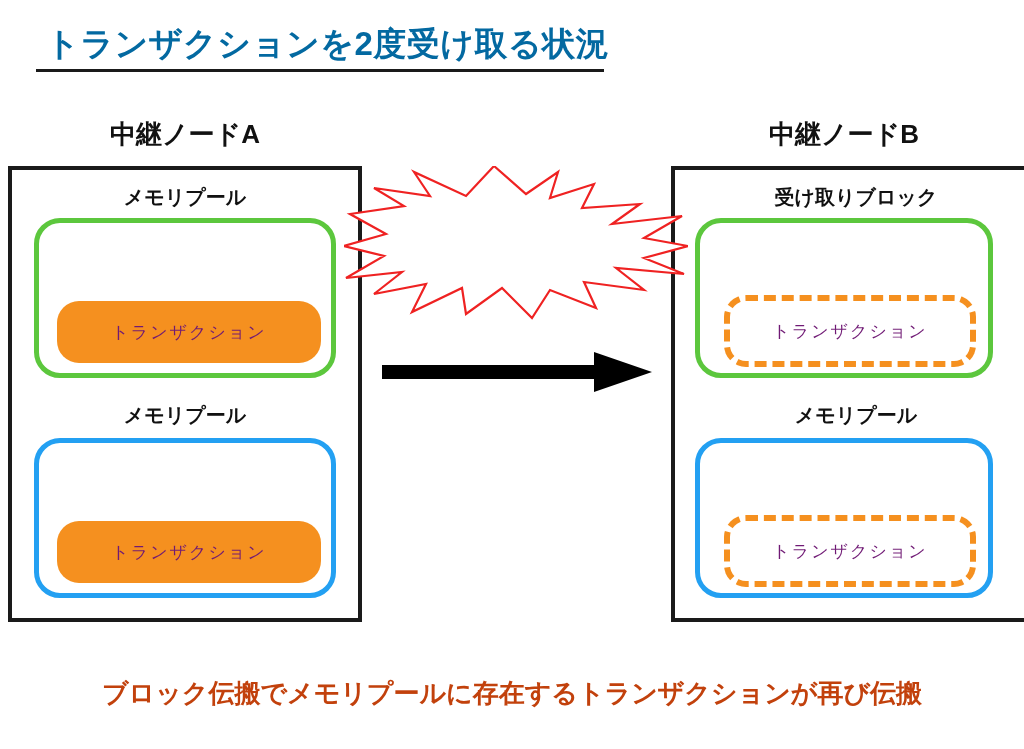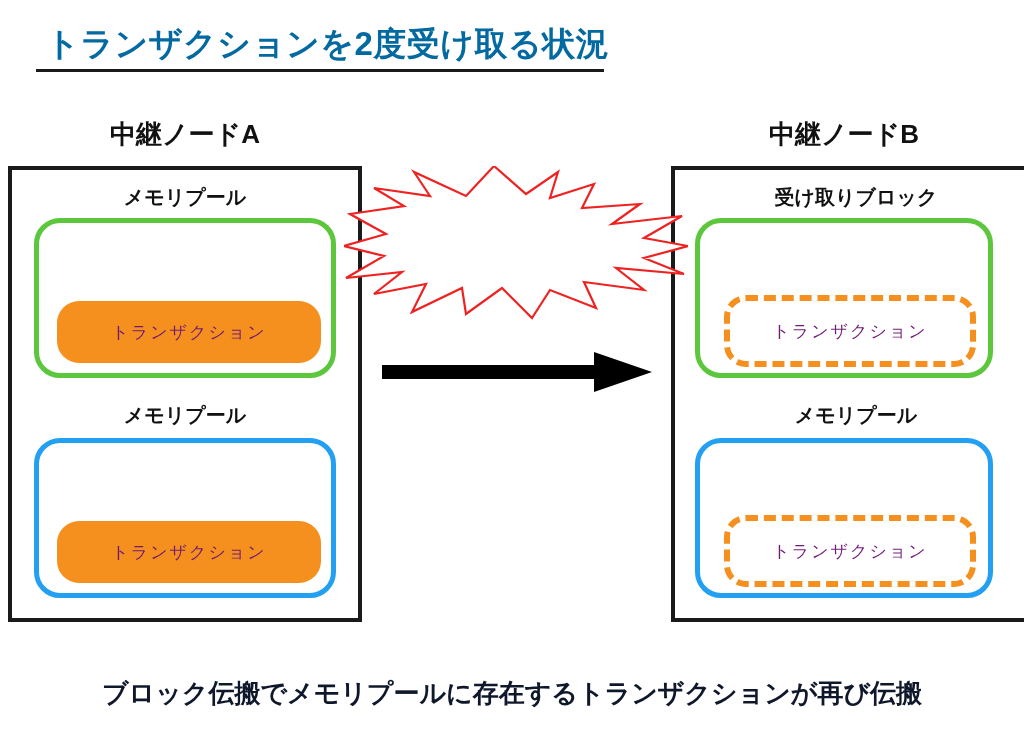--- a/index.html
+++ b/index.html
@@ -139,21 +139,21 @@
 
   
   .bottom-caption {
     position: absolute;
     left: 0;
     top: 676px;
     width: 1024px;
     text-align: center;
     font-size: 26px;
     font-weight: bold;
-    color: #0f172a;
+    color: #c2410c;
     white-space: nowrap;
   }
 </style>
 </head>
 <body>
 
 <div id="canvas">
 
   <div class="title">トランザクションを2度受け取る状況</div>
   <div class="title-rule"></div>

